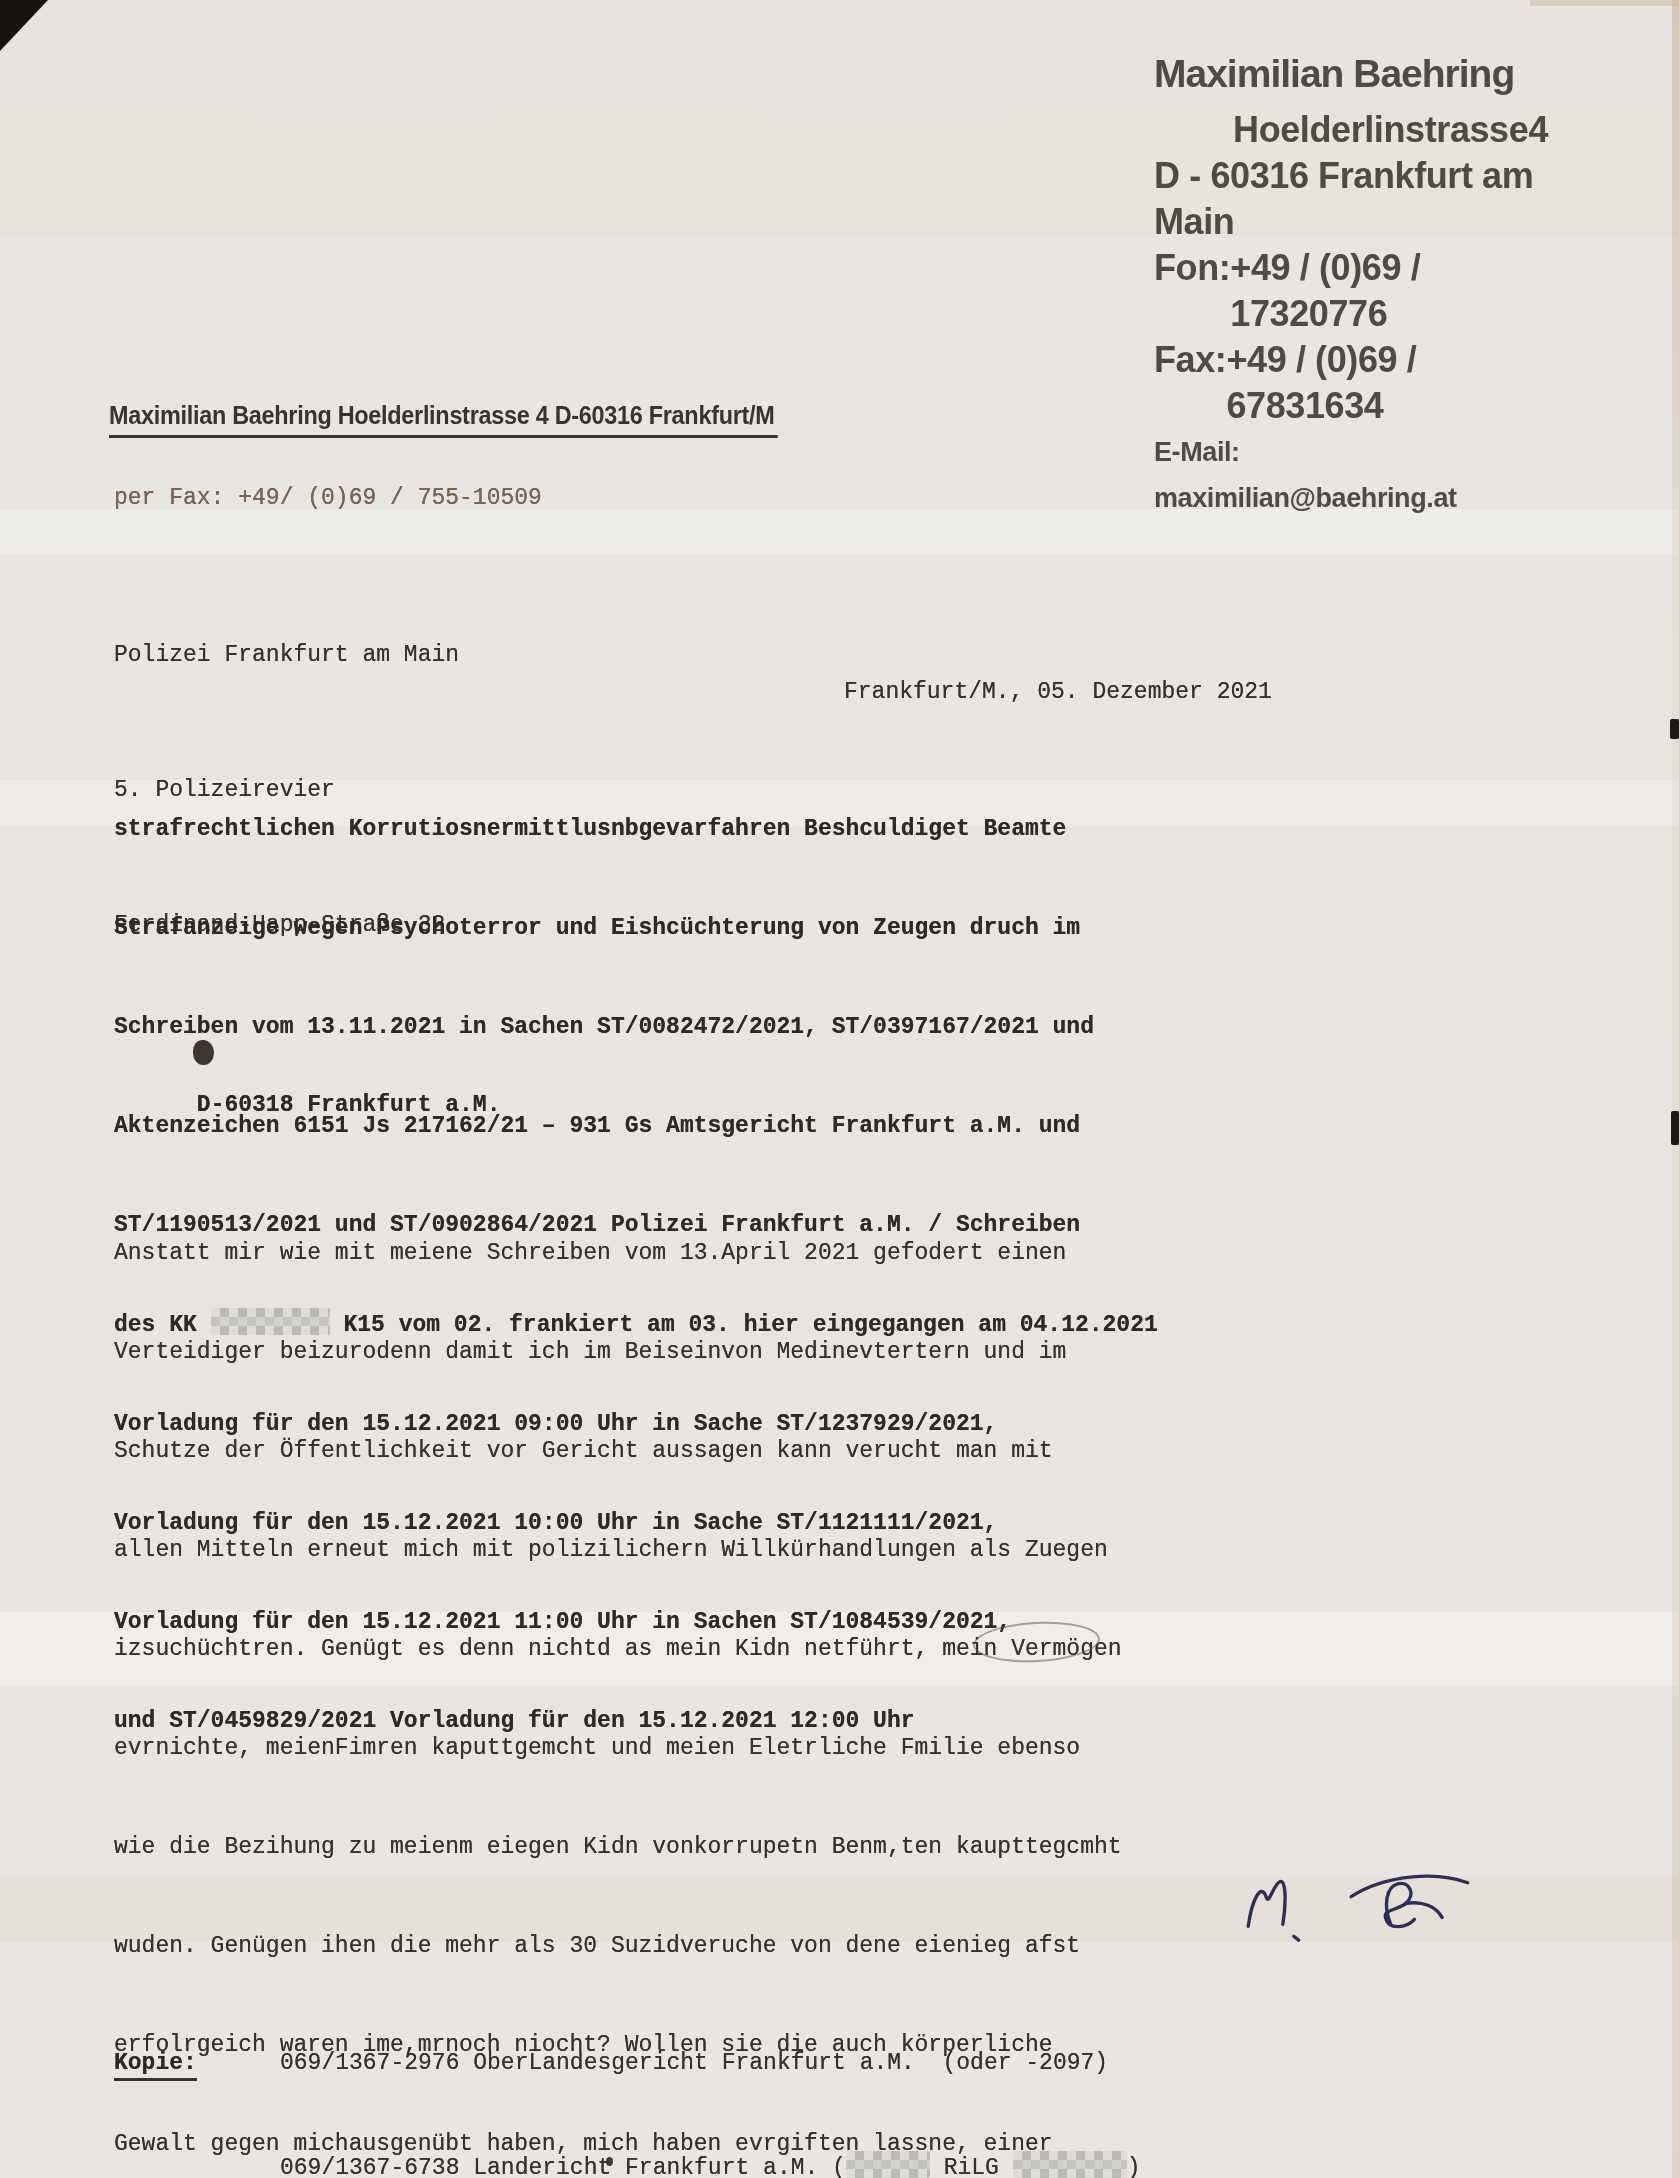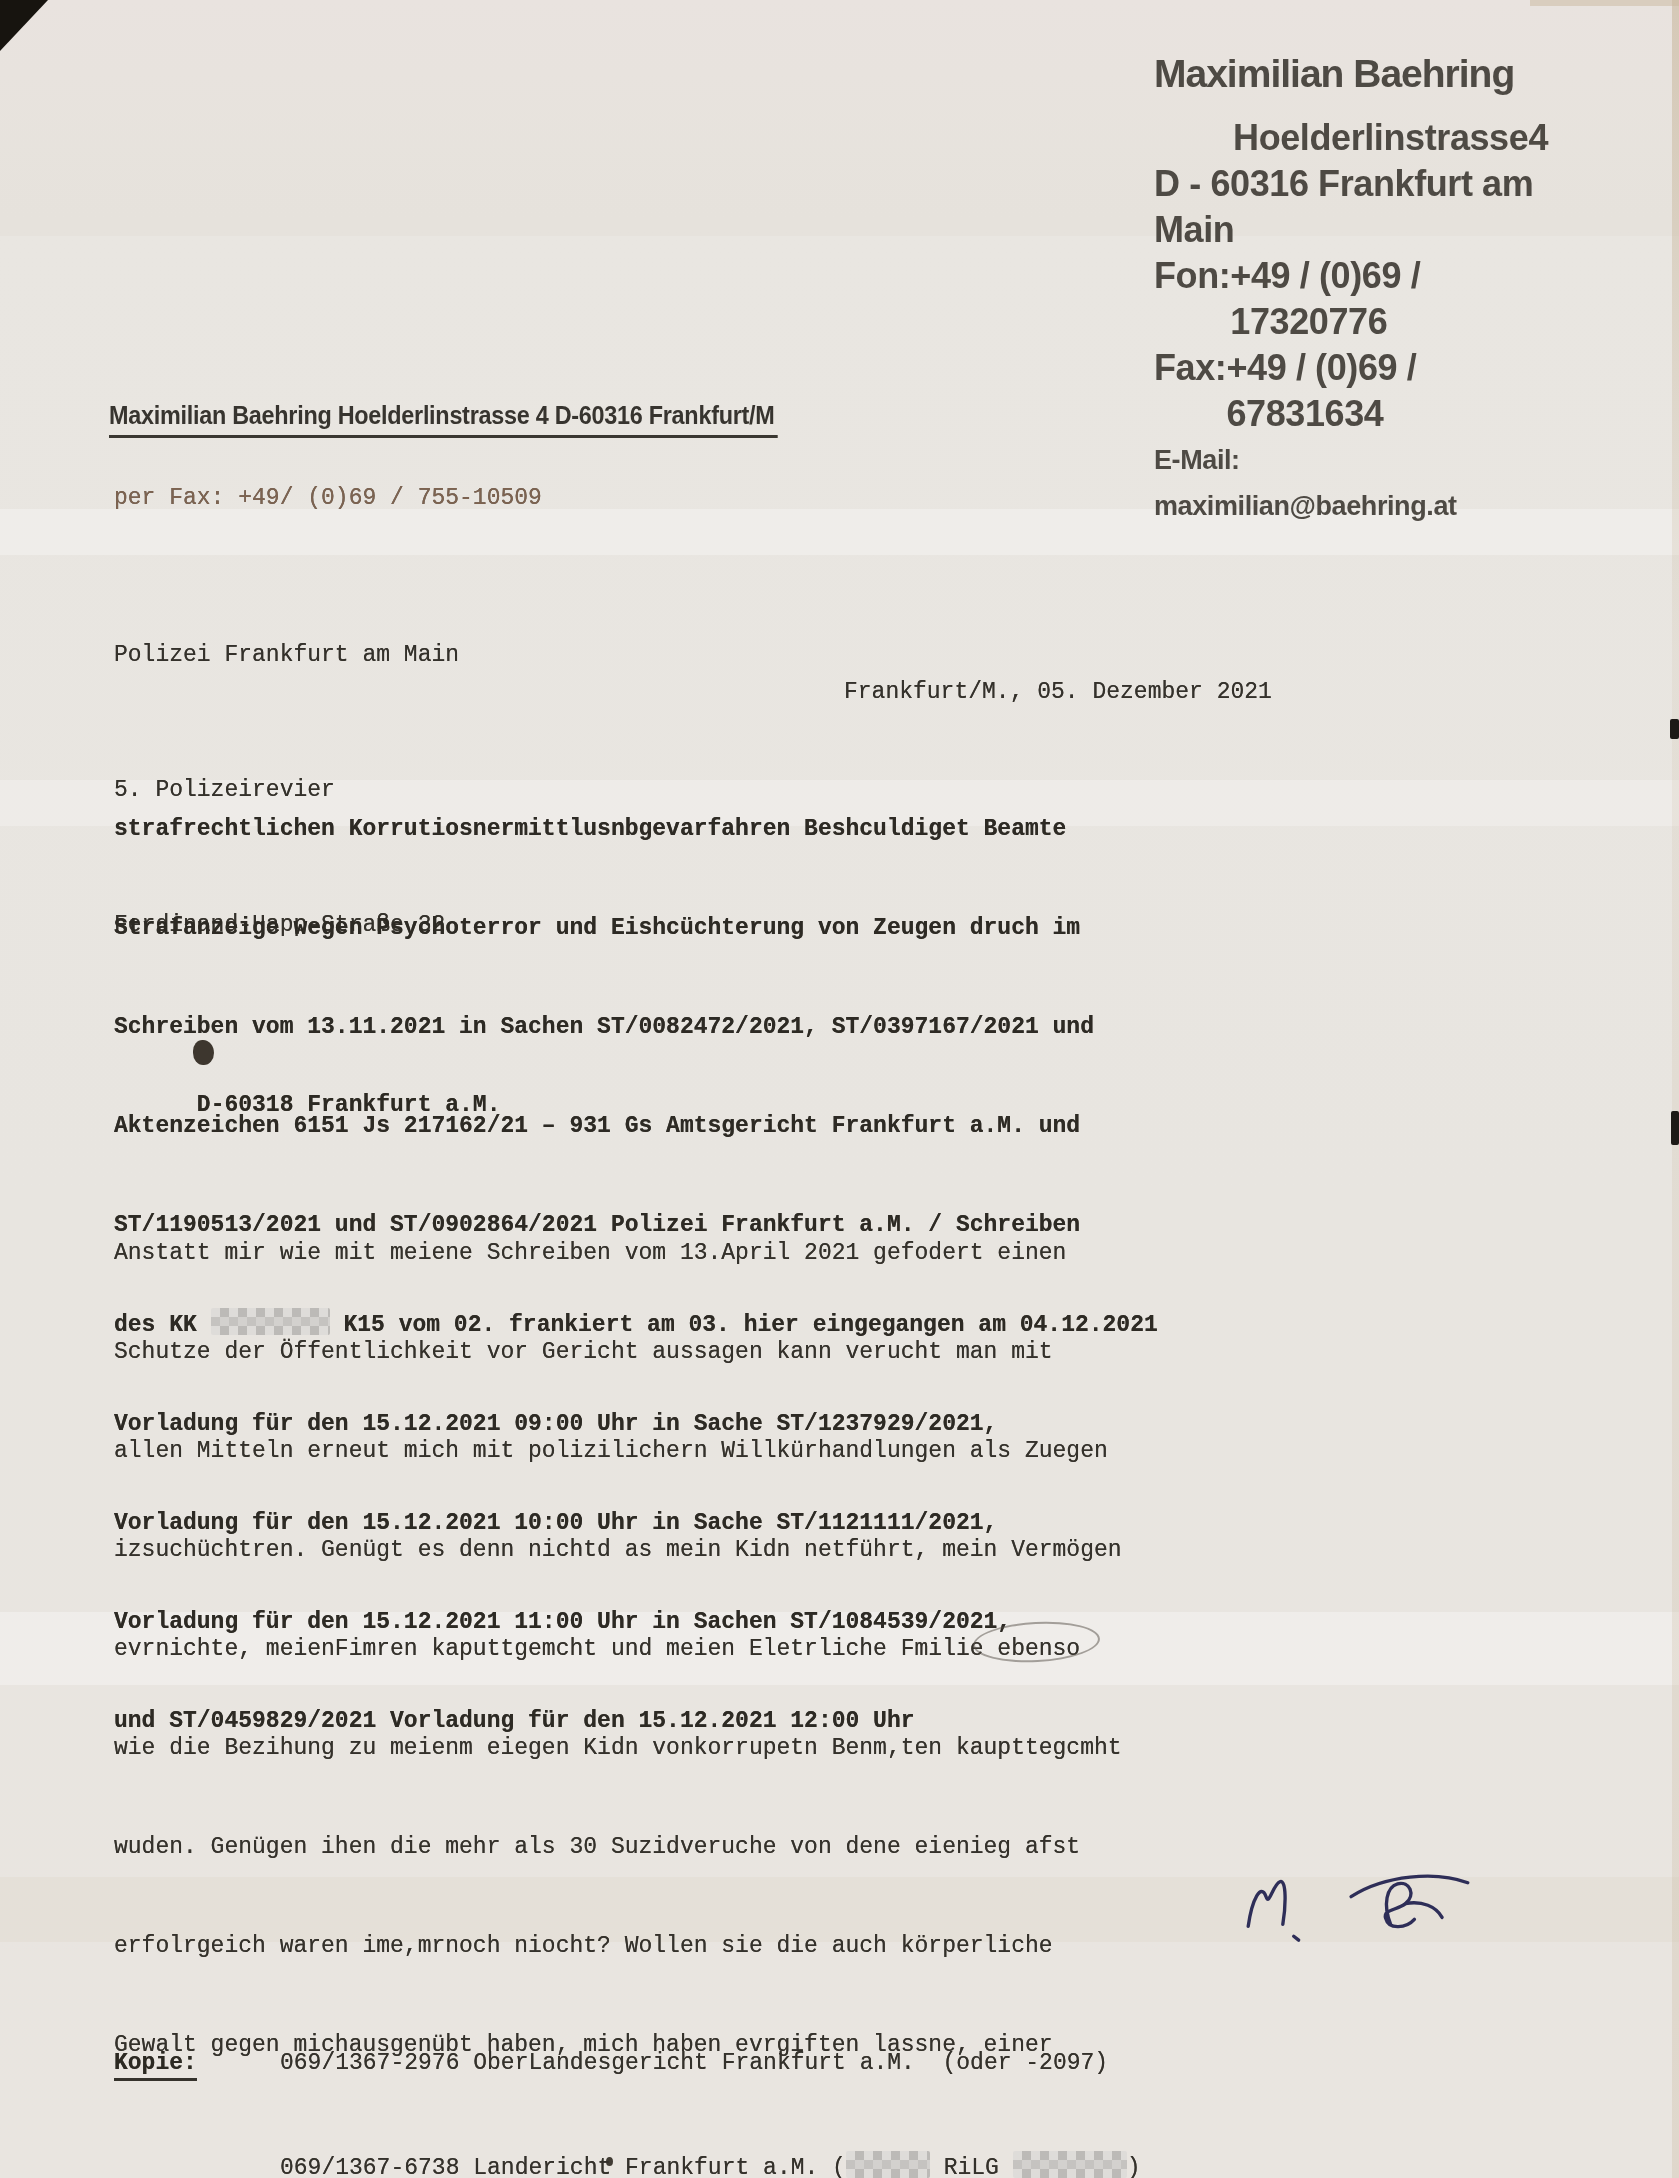--- a/index.html
+++ b/index.html
@@ -23,21 +23,21 @@
   .edge-top-right{position:absolute;right:0;top:0;width:149px;height:6px;background:rgba(201,183,157,.5);}
   .corner-fold{position:absolute;left:0;top:0;width:48px;height:51px;background:#17140f;
     clip-path:polygon(0 0,100% 0,0 100%);}
   .edge-mark{position:absolute;background:#1d1a16;border-radius:2px;}
   .edge-mark.m1{right:0;top:719px;width:9px;height:20px;}
   .edge-mark.m2{right:0;top:1111px;width:8px;height:34px;}
   .spot-dot{position:absolute;left:606px;top:2157px;width:7px;height:9px;background:#413c34;border-radius:50%;}
   
   .letterhead{position:absolute;left:1154px;top:51px;width:394px;color:#4e4a44;
     font-family:"Liberation Sans","DejaVu Sans",sans-serif;font-weight:bold;}
-  .lh-name{font-size:39px;line-height:46px;letter-spacing:-1px;margin-bottom:18px;}
+  .lh-name{font-size:39px;line-height:46px;letter-spacing:-1px;margin-bottom:10px;}
   .lh-row{display:flex;justify-content:flex-end;font-size:36px;line-height:46px;letter-spacing:-0.4px;}
   .lh-email{font-size:27px;line-height:46px;letter-spacing:-0.4px;}
   
   .mono{white-space:pre;color:#34312b;font-size:23px;
     text-shadow:0 0 0.6px rgba(44,40,34,.75);}
   .sender{position:absolute;left:109px;top:400px;
     font-family:"Liberation Sans","DejaVu Sans",sans-serif;font-size:26px;font-weight:700;
     color:#37342f;letter-spacing:-0.3px;transform:scaleX(0.9);transform-origin:left top;
     border-bottom:3px solid #3a3731;padding:0 4px 4px 0;}
   .faxline{position:absolute;left:114px;top:485px;color:#7d6350;}
@@ -122,20 +122,21 @@
     <div>ST/1190513/2021 und ST/0902864/2021 Polizei Frankfurt a.M. / Schreiben</div>
     <div><span>des KK </span><span class="redact rw120"></span><span> K15 vom 02. frankiert am 03. hier eingegangen am 04.12.2021</span></div>
     <div>Vorladung für den 15.12.2021 09:00 Uhr in Sache ST/1237929/2021,</div>
     <div>Vorladung für den 15.12.2021 10:00 Uhr in Sache ST/1121111/2021,</div>
     <div>Vorladung für den 15.12.2021 11:00 Uhr in Sachen ST/1084539/2021,</div>
     <div>und ST/0459829/2021 Vorladung für den 15.12.2021 12:00 Uhr</div>
   </div>
 
   <div class="mono bodytext">
     <div>Anstatt mir wie mit meiene Schreiben vom 13.April 2021 gefodert einen</div>
+    <div>Verteidiger beizurodenn damit ich im Beiseinvon Medinevtertern und im</div>
     <div>Schutze der Öffentlichkeit vor Gericht aussagen kann verucht man mit</div>
     <div>allen Mitteln erneut mich mit polizilichern Willkürhandlungen als Zuegen</div>
     <div>izsuchüchtren. Genügt es denn nichtd as mein Kidn netführt, mein Vermögen</div>
     <div>evrnichte, meienFimren kaputtgemcht und meien Eletrliche Fmilie ebenso</div>
     <div>wie die Bezihung zu meienm eiegen Kidn vonkorrupetn Benm,ten kaupttegcmht</div>
     <div>wuden. Genügen ihen die mehr als 30 Suzidveruche von dene eienieg afst</div>
     <div>erfolrgeich waren ime,mrnoch niocht? Wollen sie die auch körperliche</div>
     <div>Gewalt gegen michausgenübt haben, mich haben evrgiften lassne, einer</div>
     
     

